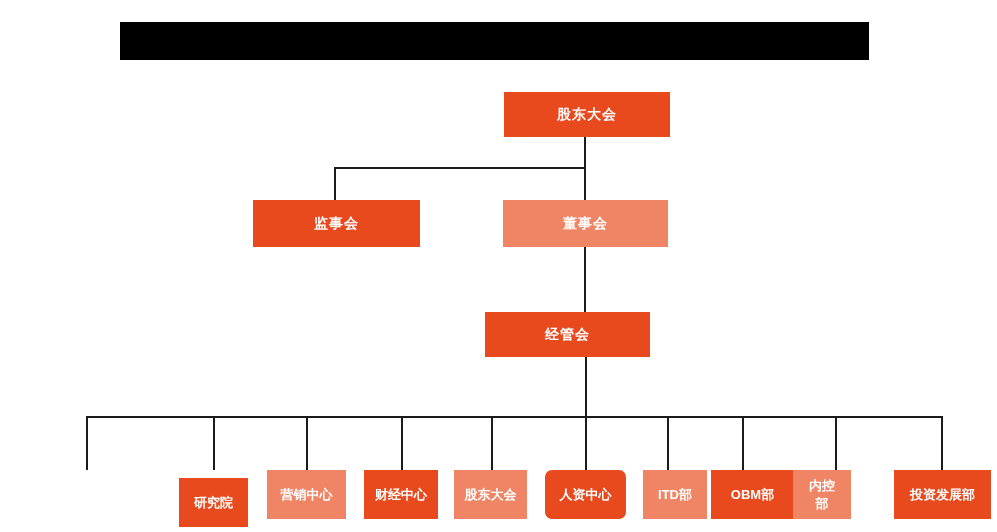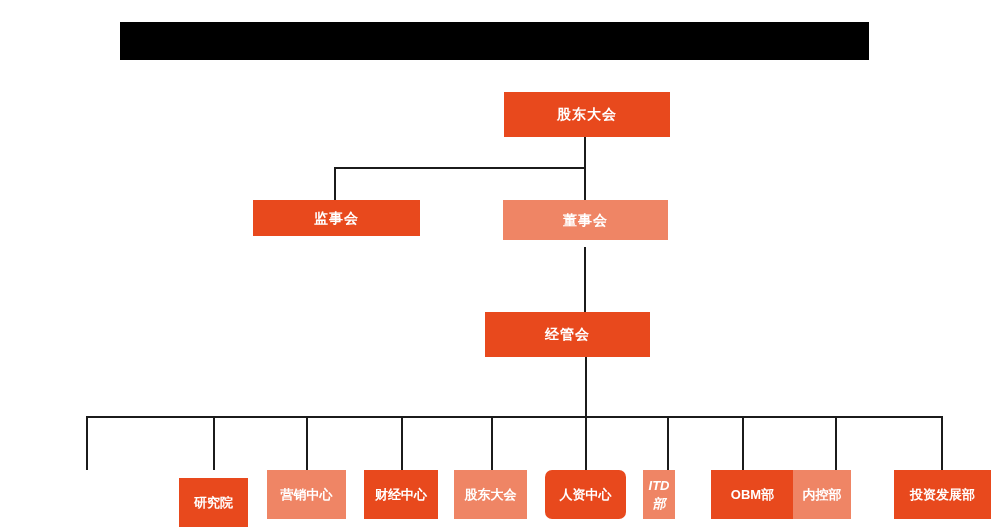--- a/index.html
+++ b/index.html
@@ -32,41 +32,41 @@
     position: absolute;
     display: flex;
     align-items: center;
     justify-content: center;
     text-align: center;
     color: var(--node-text);
     font-weight: bold;
     font-size: 14px;
     letter-spacing: 1px;
     line-height: 1.35;
-    padding: 0 3px;
+    padding: 0 10px;
   }
   .node.dark  { background: var(--dark); }
   .node.light { background: var(--light); }
 
   
   #n-shareholders { left: 504px; top: 92px;  width: 166px; height: 45px; }
   
-  #n-supervisory  { left: 253px; top: 200px; width: 167px; height: 36px; }
-  #n-board        { left: 503px; top: 200px; width: 165px; height: 40px; }
+  #n-supervisory  { left: 253px; top: 200px; width: 167px; height: 47px; }
+  #n-board        { left: 503px; top: 200px; width: 165px; height: 47px; }
   
   #n-management   { left: 485px; top: 312px; width: 165px; height: 45px; }
   
   .dept { top: 470px; height: 49px; font-size: 13px; letter-spacing: 0; }
   #d-0 { left: 2px;   width: 158px; font-size: 12px; }
   #d-1 { left: 179px; width: 69px; margin-top: 8px; }
   #d-2 { left: 267px; width: 79px; }
   #d-3 { left: 364px; width: 74px; }
   #d-4 { left: 454px; width: 73px; }
   #d-5 { left: 545px; width: 81px; border-radius: 7px; }
-  #d-6 { left: 643px; width: 32px; font-style: italic; }
+  #d-6 { left: 643px; width: 64px; }
   #d-7 { left: 711px; width: 83px; align-items: center; }
   #d-8 { left: 793px; width: 58px; }
   #d-9 { left: 894px; width: 97px; justify-content: center; }
 
   .hline, .vline { position: absolute; background: var(--line); }
   .hline { height: 2px; }
   .vline { width: 2px; }
 
   
   #l-v1 { left: 584px; top: 137px; height: 32px; }

